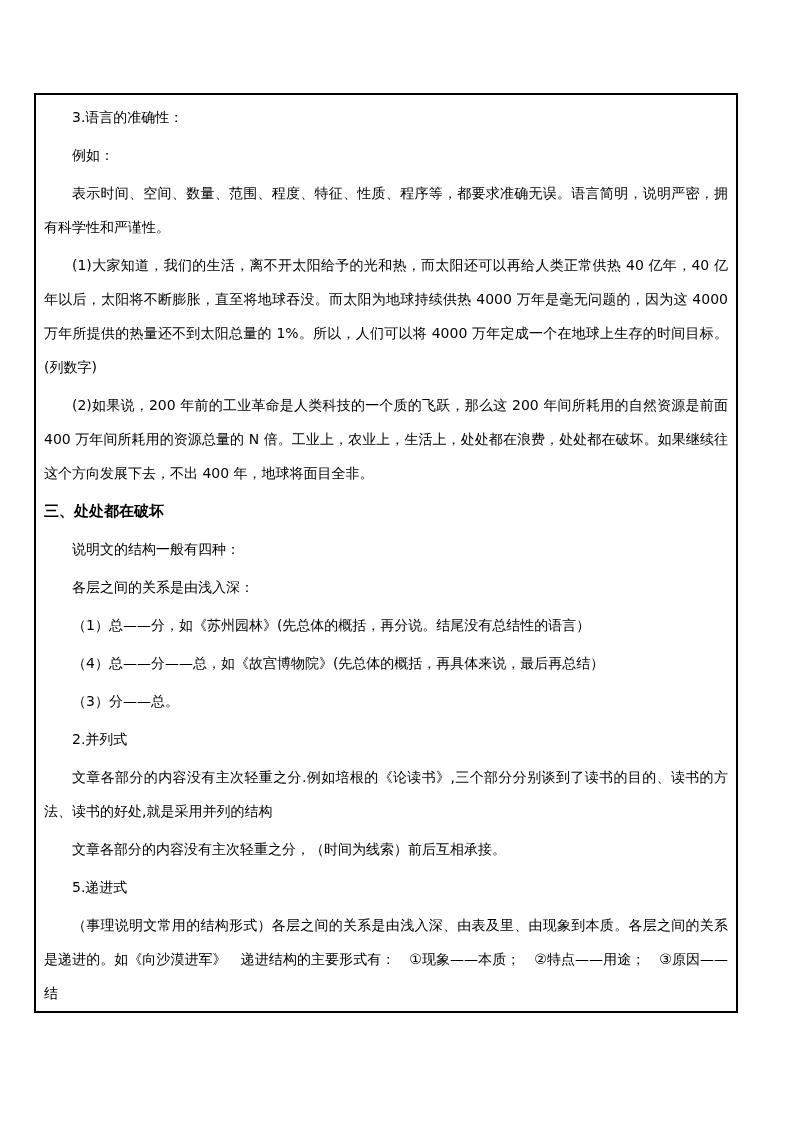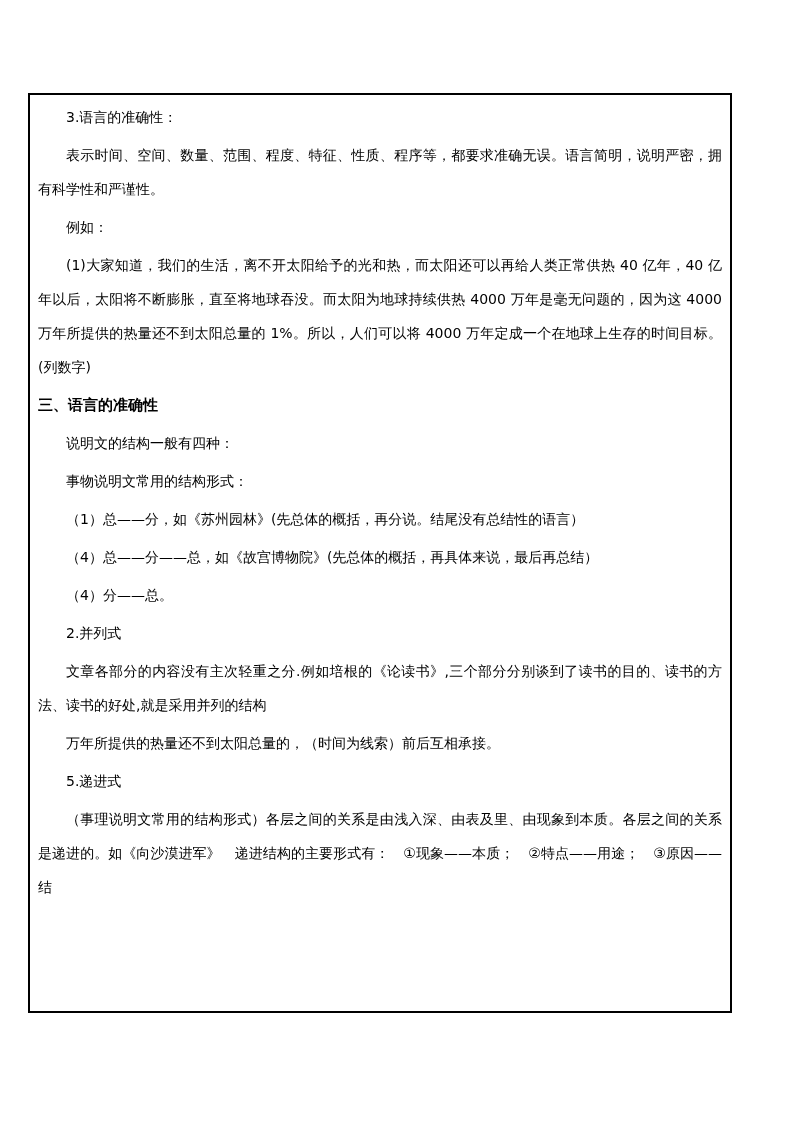--- a/index.html
+++ b/index.html
@@ -10,21 +10,21 @@
   body {
     position: relative;
     width: 794px;
     height: 1123px;
     font-family: "DejaVu Sans", "Liberation Sans", sans-serif;
     color: #000000;
     overflow: hidden;
   }
   .doc-box {
     position: absolute;
-    left: 28px;
+    left: 34px;
     top: 93px;
     width: 704px;
     height: 920px;
     box-sizing: border-box;
     border: 2px solid #000000;
     padding: 5px 8px 4px 8px;
     overflow: hidden;
     background: #ffffff;
   }
   .para {
@@ -39,27 +39,28 @@
     text-indent: 0;
     font-weight: bold;
     font-size: 15px;
   }
 </style>
 </head>
 <body>
 
 <div class="doc-box">
   <p class="para indent">3.语言的准确性：</p>
+  <p class="para indent">例如：</p>
   <p class="para indent">表示时间、空间、数量、范围、程度、特征、性质、程序等，都要求准确无误。语言简明，说明严密，拥有科学性和严谨性。</p>
-  <p class="para indent">例如：</p>
   <p class="para indent">(1)大家知道，我们的生活，离不开太阳给予的光和热，而太阳还可以再给人类正常供热 40 亿年，40 亿年以后，太阳将不断膨胀，直至将地球吞没。而太阳为地球持续供热 4000 万年是毫无问题的，因为这 4000 万年所提供的热量还不到太阳总量的 1%。所以，人们可以将 4000 万年定成一个在地球上生存的时间目标。(列数字)</p>
-  <p class="para heading">三、语言的准确性</p>
+  <p class="para indent">(2)如果说，200 年前的工业革命是人类科技的一个质的飞跃，那么这 200 年间所耗用的自然资源是前面 400 万年间所耗用的资源总量的 N 倍。工业上，农业上，生活上，处处都在浪费，处处都在破坏。如果继续往这个方向发展下去，不出 400 年，地球将面目全非。</p>
+  <p class="para heading">三、处处都在破坏</p>
   <p class="para indent">说明文的结构一般有四种：</p>
-  <p class="para indent">事物说明文常用的结构形式：</p>
+  <p class="para indent">各层之间的关系是由浅入深：</p>
   <p class="para indent">（1）总——分，如《苏州园林》(先总体的概括，再分说。结尾没有总结性的语言）</p>
   <p class="para indent">（4）总——分——总，如《故宫博物院》(先总体的概括，再具体来说，最后再总结）</p>
-  <p class="para indent">（4）分——总。</p>
+  <p class="para indent">（3）分——总。</p>
   <p class="para indent">2.并列式</p>
   <p class="para indent">文章各部分的内容没有主次轻重之分.例如培根的《论读书》,三个部分分别谈到了读书的目的、读书的方法、读书的好处,就是采用并列的结构</p>
-  <p class="para indent">万年所提供的热量还不到太阳总量的，（时间为线索）前后互相承接。</p>
+  <p class="para indent">文章各部分的内容没有主次轻重之分，（时间为线索）前后互相承接。</p>
   <p class="para indent">5.递进式</p>
   <p class="para indent">（事理说明文常用的结构形式）各层之间的关系是由浅入深、由表及里、由现象到本质。各层之间的关系是递进的。如《向沙漠进军》　递进结构的主要形式有：　①现象——本质；　②特点——用途；　③原因——结</p>
 </div>
 
 </body></html>

